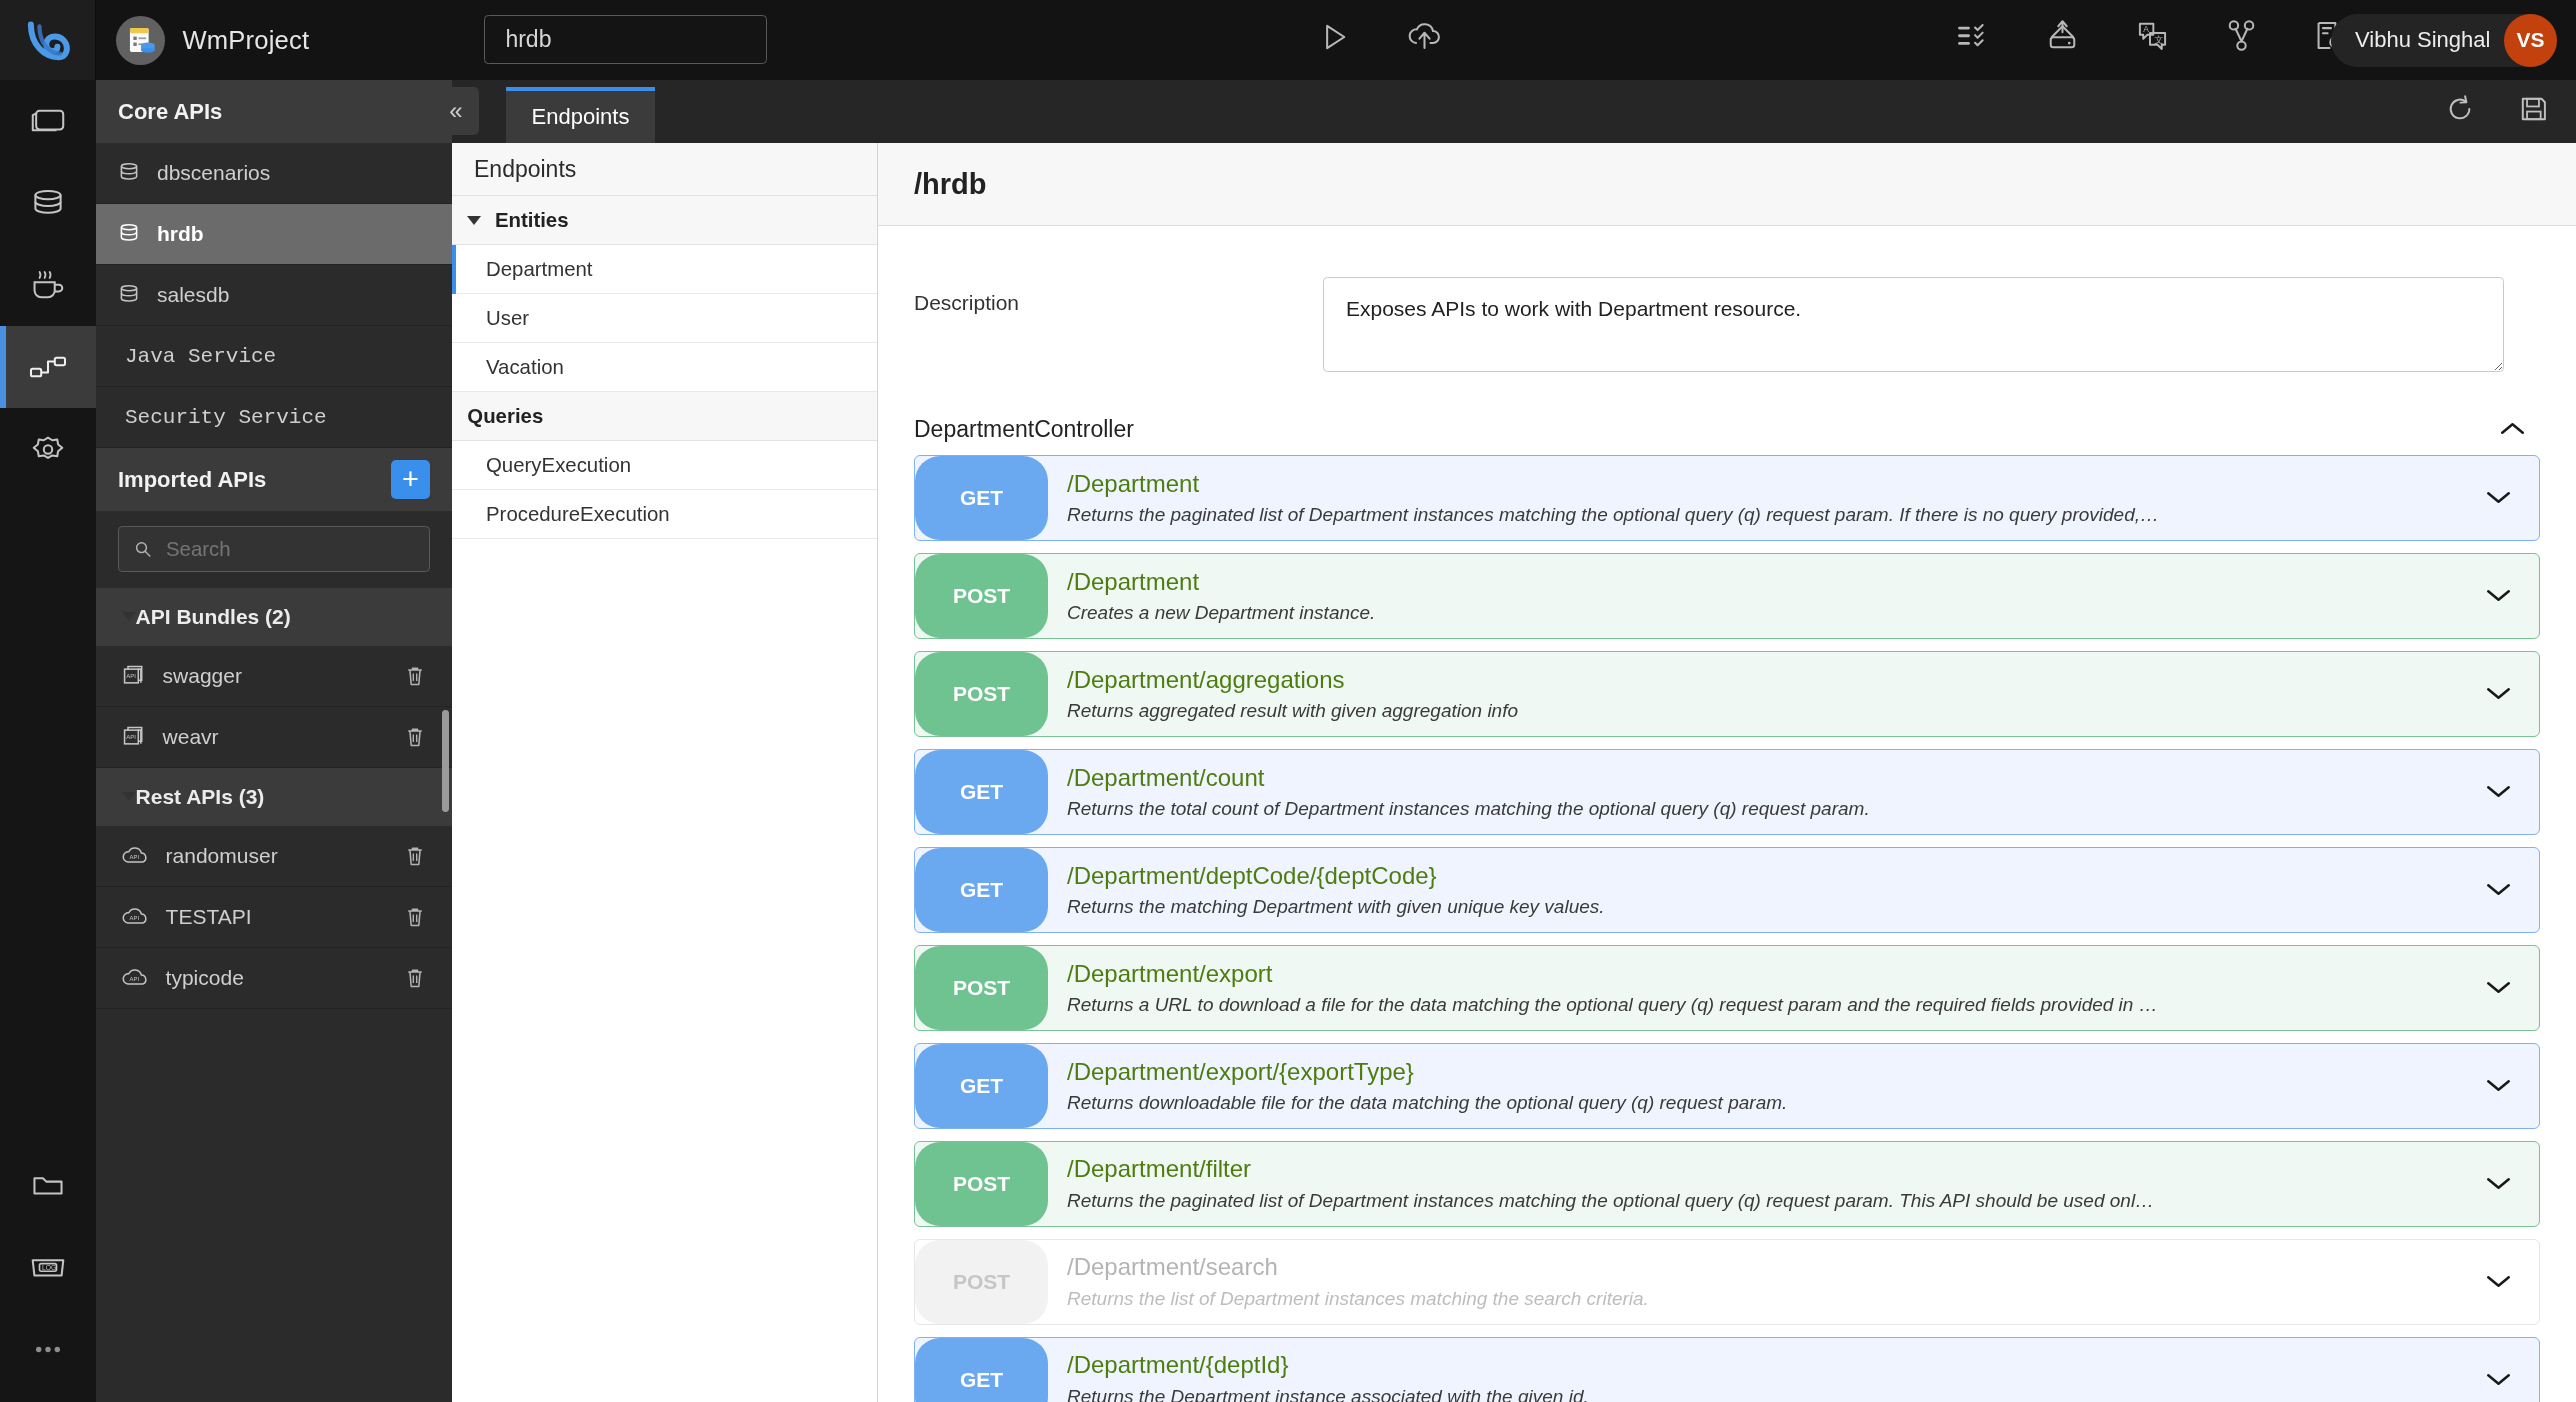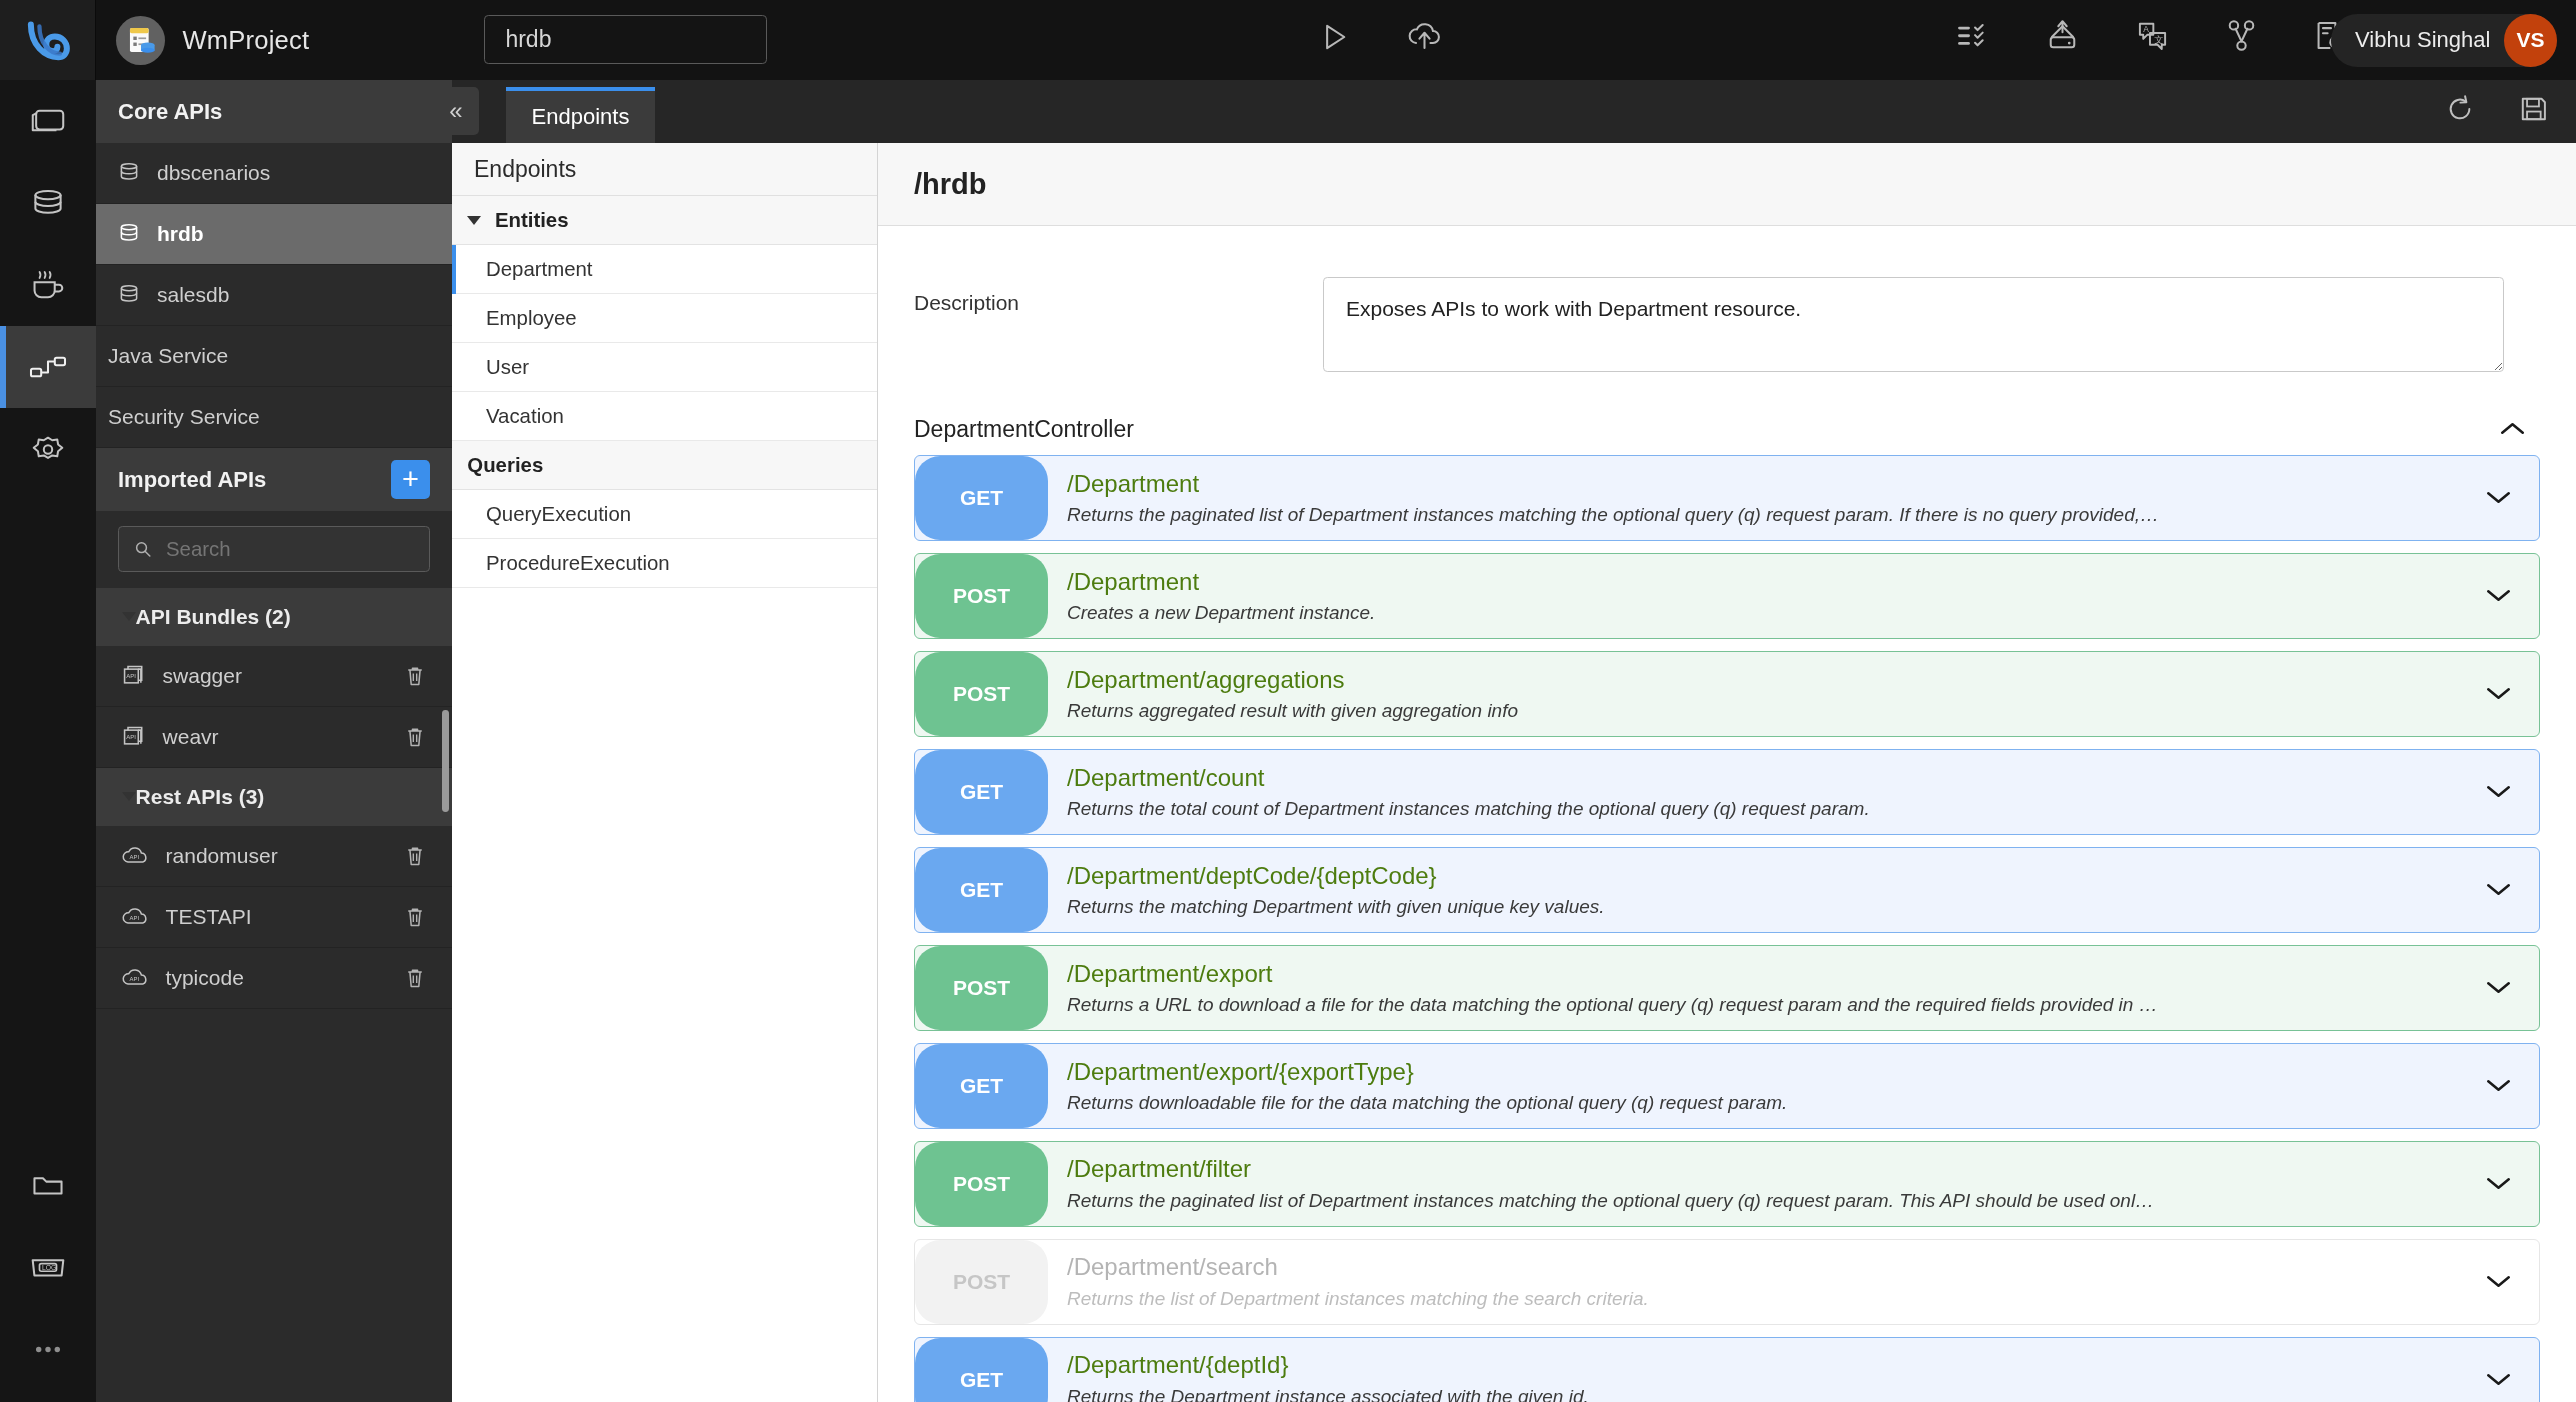--- a/index.html
+++ b/index.html
@@ -74,21 +74,21 @@
     padding: 0 22px; justify-content: space-between;
   }
   .sb-header-title { color: #f2f2f2; font-size: 22px; font-weight: bold; }
   .sb-row {
     height: 61px; display: flex; align-items: center; padding: 0 22px; gap: 17px;
     color: #cfcfcf; font-size: 21px; border-bottom: 0.9px solid #232323; cursor: pointer;
     background: #2b2b2b;
   }
   .sb-row.selected { background: #6b6b6b; color: #fff; font-weight: bold; }
   .sb-row .sb-label { flex: 1; }
-  .sb-row.indent { padding-left: 12px; }
+  .sb-row.indent { padding-left: 29px; font-family: Liberation Mono, monospace; }
   .plus-btn {
     width: 39px; height: 39px; background: #3b8fec; border-radius: 5.1px;
     display: flex; align-items: center; justify-content: center; color: #fff;
     font-size: 29px; line-height: 1; cursor: pointer;
   }
   .search-wrap { padding: 15.3px 22px; background: #2b2b2b; }
   .search-box {
     height: 46px; border: 0.9px solid #5a5a5a; border-radius: 4.3px; background: #333;
     display: flex; align-items: center; gap: 13.6px; padding: 0 15.3px;
   }
@@ -506,21 +506,20 @@
 </div>
 
 <div class="tree">
   <div class="tree-title">Endpoints</div>
 
   <div class="tree-group">
     <span class="tri"></span>
     <span>Entities</span>
   </div>
   <div class="tree-item selected">Department</div>
-  <div class="tree-item">Employee</div>
   <div class="tree-item">User</div>
   <div class="tree-item">Vacation</div>
 
   <div class="tree-group flat">
     <span>Queries</span>
   </div>
   <div class="tree-item">QueryExecution</div>
 
   <div class="tree-item">ProcedureExecution</div>
 </div>

